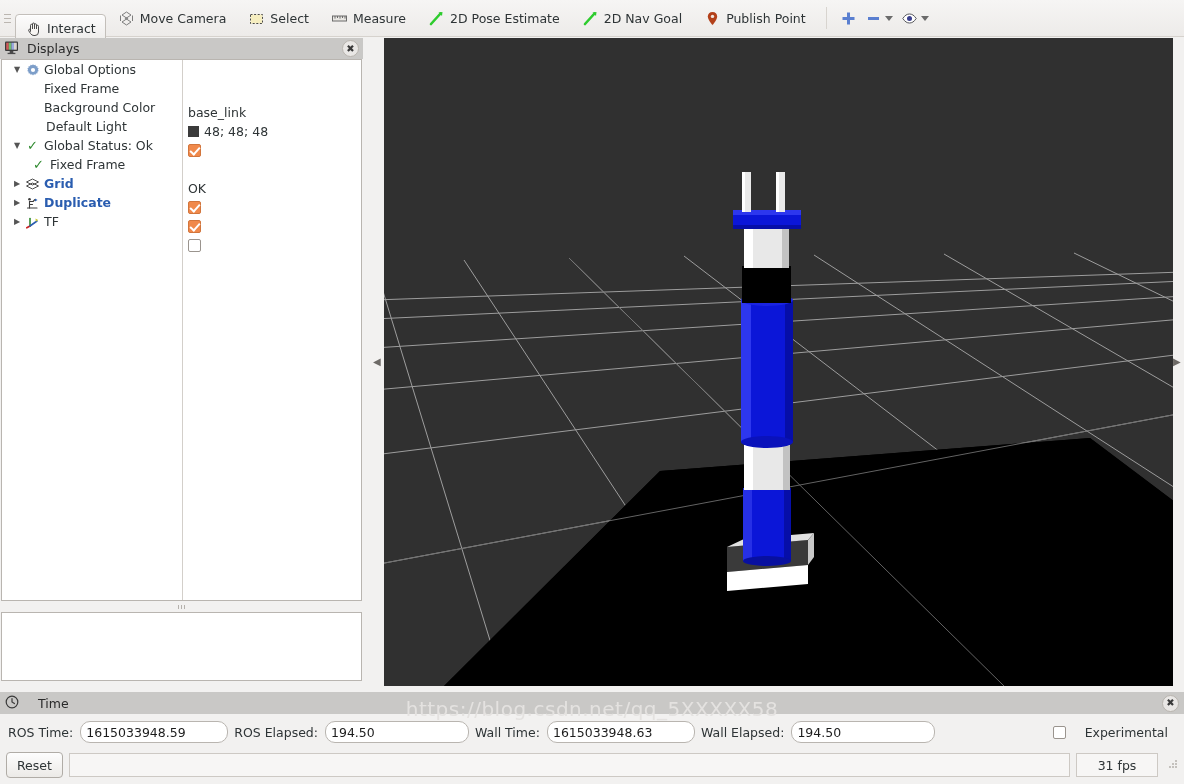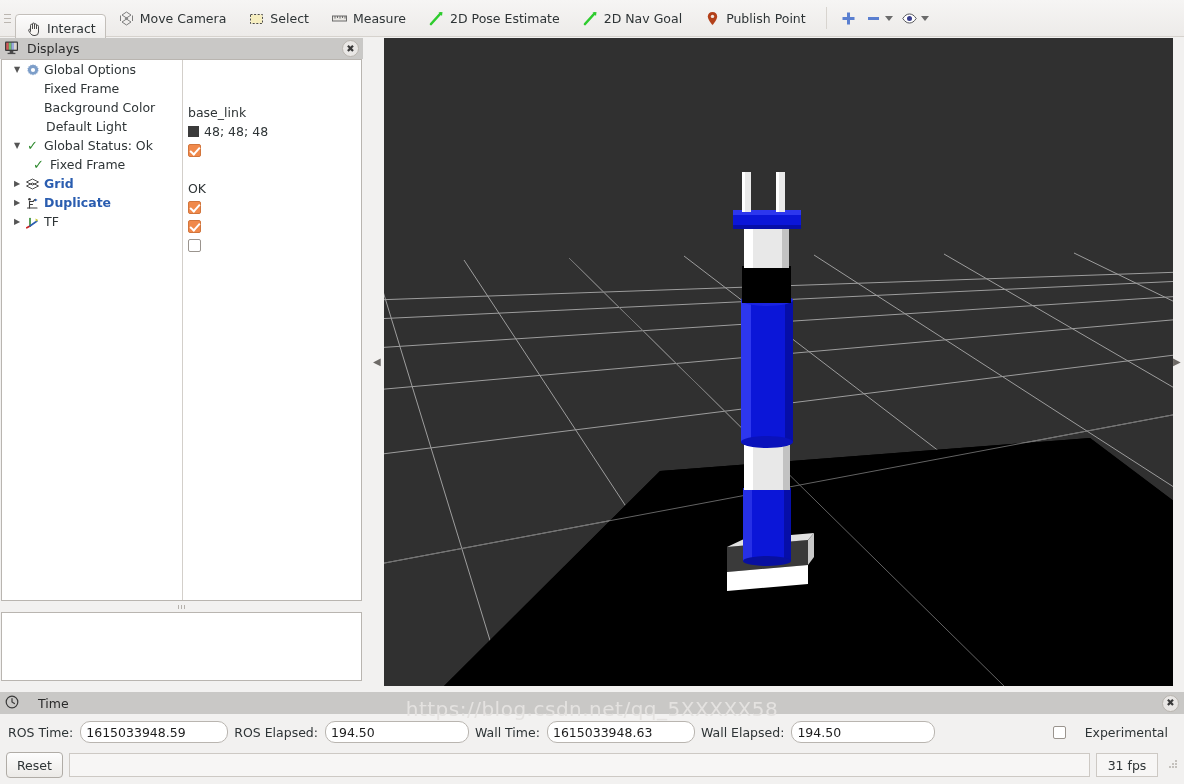--- a/index.html
+++ b/index.html
@@ -157,21 +157,21 @@
   #reset-btn {
     height:24px; padding:0 10px; border:1px solid #b0aca6; border-radius:4px;
     background:linear-gradient(#fdfdfd, #eceae7); font-size:12.5px; display:flex;
     align-items:center; cursor:default;
   }
   #status-bar {
     flex:1; height:24px; border:1px solid #cdc9c4; background:#f7f6f5; box-sizing:border-box;
     position:relative;
   }
   #fps-box {
-    width:62px; height:24px; border:1px solid #cdc9c4; background:#f7f6f5;
+    width:82px; height:24px; border:1px solid #cdc9c4; background:#f7f6f5;
     display:flex; align-items:center; justify-content:center; font-size:12.5px;
     box-sizing:border-box; margin-right:4px;
   }
   #grip-corner { width:10px; height:14px; position:relative; }
   #grip-corner i {
     position:absolute; width:2px; height:2px; background:#b5b1ac; border-radius:50%;
   }
   #watermark {
     position:absolute; left:0; top:5px; width:100%;
     text-align:center; font-size:20px; color:#e4e2e0; letter-spacing:0.5px;

